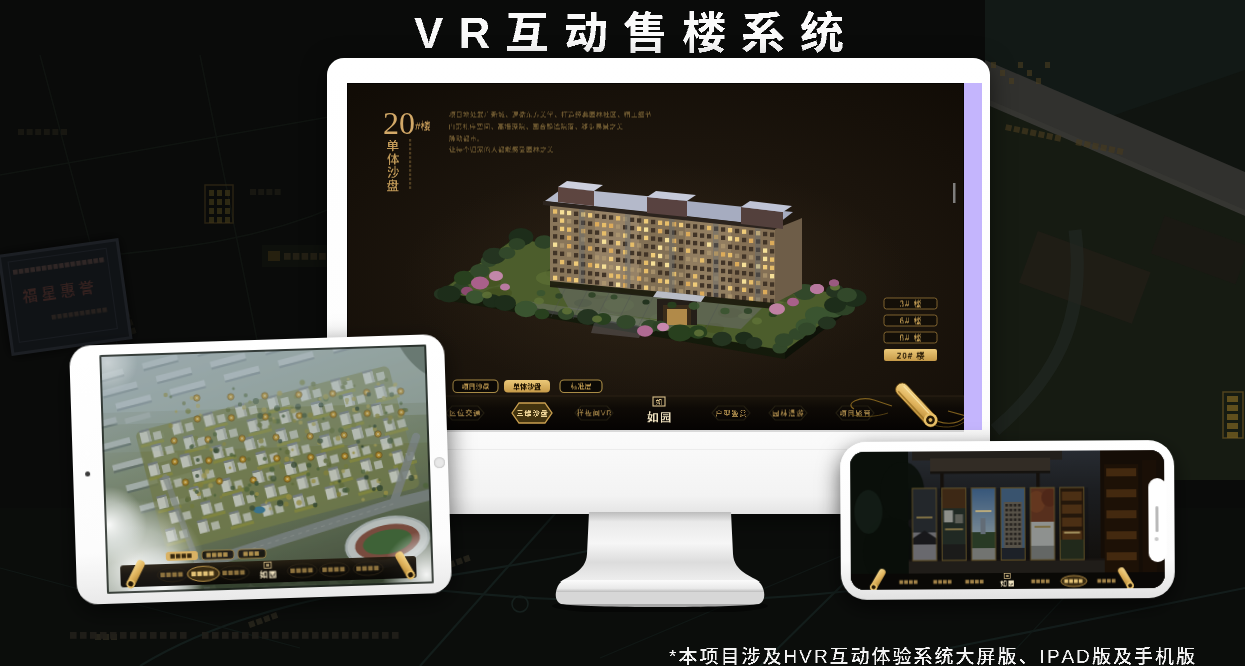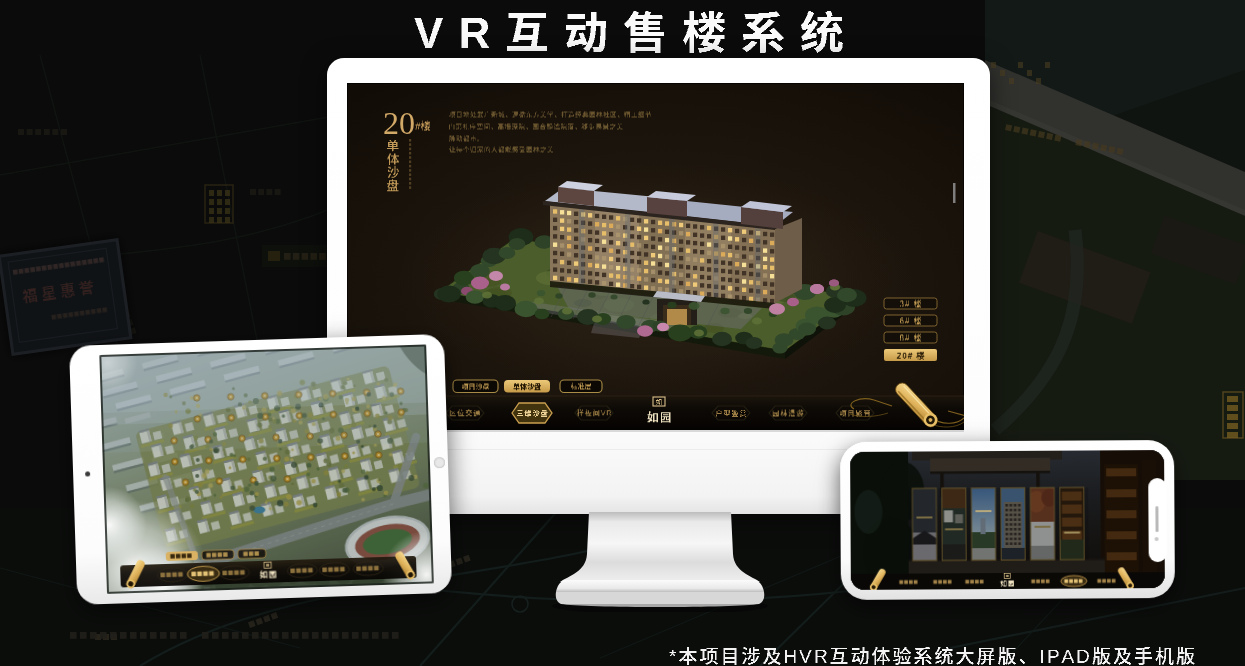--- a/index.html
+++ b/index.html
@@ -215,21 +215,21 @@
 <rect x="312.0" y="1.0" width="6.6" height="6.8" fill="#211f1a" opacity="0.9"></rect>
 <rect x="322.0" y="1.0" width="6.6" height="6.8" fill="#211f1a" opacity="0.9"></rect>
 </svg>
 
 <svg class="abs" style="left:0;top:0" width="1245" height="60">
 <path transform="translate(414.0,10.0)" d="M219.5 1.0h3.0v1.0h-3.0zM231.5 1.0h3.0v1.0h-3.0zM275.5 1.0h4.5v1.0h-4.5zM295.0 1.0h5.0v1.0h-5.0zM361.5 1.0h1.0v1.0h-1.0zM394.5 1.0h2.5v1.0h-2.5zM413.0 1.0h4.0v1.0h-4.0zM177.0 2.0h5.5v1.0h-5.5zM219.0 2.0h5.5v1.0h-5.5zM231.0 2.0h6.0v1.0h-6.0zM275.5 2.0h4.5v1.0h-4.5zM289.0 2.0h2.0v1.0h-2.0zM295.0 2.0h5.0v1.0h-5.0zM304.0 2.0h3.0v1.0h-3.0zM355.0 2.0h8.5v1.0h-8.5zM394.0 2.0h5.0v1.0h-5.0zM411.5 2.0h6.0v1.0h-6.0zM94.5 3.0h37.5v1.0h-37.5zM177.0 3.0h5.5v1.0h-5.5zM218.5 3.0h6.0v1.0h-6.0zM231.0 3.0h5.5v1.0h-5.5zM275.5 3.0h4.5v1.0h-4.5zM287.0 3.0h4.5v1.0h-4.5zM295.0 3.0h5.0v1.0h-5.0zM303.5 3.0h5.5v1.0h-5.5zM344.5 3.0h20.0v1.0h-20.0zM393.5 3.0h6.5v1.0h-6.5zM412.0 3.0h6.0v1.0h-6.0zM94.5 4.0h37.5v1.0h-37.5zM153.5 4.0h17.5v1.0h-17.5zM177.0 4.0h5.5v1.0h-5.5zM218.0 4.0h6.0v1.0h-6.0zM230.5 4.0h5.5v1.0h-5.5zM275.5 4.0h4.5v1.0h-4.5zM287.0 4.0h5.0v1.0h-5.0zM295.0 4.0h5.0v1.0h-5.0zM303.0 4.0h5.5v1.0h-5.5zM330.5 4.0h34.5v1.0h-34.5zM393.5 4.0h6.0v1.0h-6.0zM412.5 4.0h5.5v1.0h-5.5zM94.5 5.0h37.5v1.0h-37.5zM153.5 5.0h17.5v1.0h-17.5zM177.0 5.0h5.5v1.0h-5.5zM217.0 5.0h31.0v1.0h-31.0zM275.5 5.0h4.5v1.0h-4.5zM287.5 5.0h5.0v1.0h-5.0zM295.0 5.0h5.0v1.0h-5.0zM302.5 5.0h5.5v1.0h-5.5zM331.0 5.0h35.0v1.0h-35.0zM393.0 5.0h6.0v1.0h-6.0zM413.0 5.0h5.5v1.0h-5.5zM94.5 6.0h37.5v1.0h-37.5zM153.5 6.0h17.5v1.0h-17.5zM177.0 6.0h5.5v1.0h-5.5zM216.5 6.0h32.0v1.0h-32.0zM275.5 6.0h4.5v1.0h-4.5zM288.0 6.0h5.0v1.0h-5.0zM295.0 6.0h5.0v1.0h-5.0zM302.0 6.0h5.0v1.0h-5.0zM331.0 6.0h32.5v1.0h-32.5zM392.5 6.0h6.0v1.0h-6.0zM413.0 6.0h4.0v1.0h-4.0zM94.5 7.0h37.5v1.0h-37.5zM153.5 7.0h17.5v1.0h-17.5zM177.0 7.0h5.5v1.0h-5.5zM216.0 7.0h32.5v1.0h-32.5zM275.5 7.0h4.5v1.0h-4.5zM288.5 7.0h5.0v1.0h-5.0zM295.0 7.0h5.0v1.0h-5.0zM301.5 7.0h5.0v1.0h-5.0zM331.5 7.0h25.0v1.0h-25.0zM392.0 7.0h6.0v1.0h-6.0zM403.5 7.0h24.5v1.0h-24.5zM0.5 8.0h6.5v1.0h-6.5zM22.0 8.0h7.0v1.0h-7.0zM47.5 8.0h20.5v1.0h-20.5zM103.5 8.0h6.0v1.0h-6.0zM153.5 8.0h17.5v1.0h-17.5zM177.0 8.0h5.5v1.0h-5.5zM215.0 8.0h33.5v1.0h-33.5zM275.5 8.0h4.5v1.0h-4.5zM289.0 8.0h2.5v1.0h-2.5zM295.0 8.0h5.0v1.0h-5.0zM303.0 8.0h2.5v1.0h-2.5zM331.5 8.0h17.5v1.0h-17.5zM391.5 8.0h6.0v1.0h-6.0zM403.5 8.0h24.5v1.0h-24.5zM1.0 9.0h6.5v1.0h-6.5zM22.0 9.0h6.5v1.0h-6.5zM47.5 9.0h22.5v1.0h-22.5zM103.5 9.0h5.5v1.0h-5.5zM177.0 9.0h5.5v1.0h-5.5zM214.5 9.0h7.0v1.0h-7.0zM229.0 9.0h5.5v1.0h-5.5zM275.5 9.0h4.5v1.0h-4.5zM285.0 9.0h25.5v1.0h-25.5zM341.0 9.0h7.5v1.0h-7.5zM354.5 9.0h2.0v1.0h-2.0zM391.0 9.0h6.0v1.0h-6.0zM403.5 9.0h24.5v1.0h-24.5zM1.5 10.0h6.5v1.0h-6.5zM21.5 10.0h6.5v1.0h-6.5zM47.5 10.0h24.0v1.0h-24.0zM103.5 10.0h5.5v1.0h-5.5zM177.0 10.0h5.5v1.0h-5.5zM213.5 10.0h8.0v1.0h-8.0zM229.0 10.0h5.5v1.0h-5.5zM270.0 10.0h14.5v1.0h-14.5zM285.0 10.0h25.5v1.0h-25.5zM340.5 10.0h7.0v1.0h-7.0zM353.5 10.0h5.0v1.0h-5.0zM390.5 10.0h6.0v1.0h-6.0zM399.0 10.0h1.5v1.0h-1.5zM403.5 10.0h24.5v1.0h-24.5zM1.5 11.0h6.5v1.0h-6.5zM21.5 11.0h6.0v1.0h-6.0zM47.5 11.0h25.0v1.0h-25.0zM103.0 11.0h6.0v1.0h-6.0zM172.0 11.0h20.0v1.0h-20.0zM212.5 11.0h33.5v1.0h-33.5zM270.0 11.0h14.5v1.0h-14.5zM285.0 11.0h25.5v1.0h-25.5zM339.5 11.0h7.0v1.0h-7.0zM353.0 11.0h7.5v1.0h-7.5zM390.0 11.0h6.0v1.0h-6.0zM398.5 11.0h3.5v1.0h-3.5zM410.0 11.0h7.0v1.0h-7.0zM2.0 12.0h6.5v1.0h-6.5zM21.0 12.0h6.5v1.0h-6.5zM47.5 12.0h25.5v1.0h-25.5zM103.0 12.0h5.5v1.0h-5.5zM172.0 12.0h20.0v1.0h-20.0zM211.5 12.0h34.5v1.0h-34.5zM270.0 12.0h14.5v1.0h-14.5zM285.0 12.0h25.5v1.0h-25.5zM335.0 12.0h2.5v1.0h-2.5zM338.5 12.0h7.0v1.0h-7.0zM352.0 12.0h7.5v1.0h-7.5zM389.5 12.0h5.5v1.0h-5.5zM398.0 12.0h5.5v1.0h-5.5zM409.5 12.0h6.5v1.0h-6.5zM421.5 12.0h1.0v1.0h-1.0zM2.5 13.0h6.5v1.0h-6.5zM20.5 13.0h6.5v1.0h-6.5zM47.5 13.0h6.5v1.0h-6.5zM65.5 13.0h8.0v1.0h-8.0zM102.5 13.0h23.0v1.0h-23.0zM172.0 13.0h20.0v1.0h-20.0zM210.5 13.0h35.5v1.0h-35.5zM270.0 13.0h14.5v1.0h-14.5zM292.0 13.0h11.0v1.0h-11.0zM334.0 13.0h10.5v1.0h-10.5zM351.0 13.0h7.5v1.0h-7.5zM388.5 13.0h6.0v1.0h-6.0zM397.5 13.0h6.0v1.0h-6.0zM409.0 13.0h6.0v1.0h-6.0zM419.5 13.0h3.5v1.0h-3.5zM2.5 14.0h6.5v1.0h-6.5zM20.5 14.0h6.0v1.0h-6.0zM47.5 14.0h6.5v1.0h-6.5zM66.5 14.0h7.0v1.0h-7.0zM102.5 14.0h23.0v1.0h-23.0zM172.0 14.0h20.0v1.0h-20.0zM210.5 14.0h35.5v1.0h-35.5zM270.0 14.0h14.5v1.0h-14.5zM291.0 14.0h13.5v1.0h-13.5zM333.0 14.0h10.5v1.0h-10.5zM350.0 14.0h7.5v1.0h-7.5zM387.5 14.0h6.5v1.0h-6.5zM395.0 14.0h8.0v1.0h-8.0zM408.0 14.0h6.5v1.0h-6.5zM418.5 14.0h5.5v1.0h-5.5zM3.0 15.0h6.5v1.0h-6.5zM20.0 15.0h6.5v1.0h-6.5zM47.5 15.0h6.5v1.0h-6.5zM67.0 15.0h7.0v1.0h-7.0zM102.5 15.0h23.0v1.0h-23.0zM152.0 15.0h19.5v1.0h-19.5zM172.0 15.0h20.0v1.0h-20.0zM211.0 15.0h10.5v1.0h-10.5zM229.0 15.0h5.5v1.0h-5.5zM275.0 15.0h5.0v1.0h-5.0zM290.0 15.0h16.0v1.0h-16.0zM333.0 15.0h9.5v1.0h-9.5zM348.5 15.0h8.0v1.0h-8.0zM387.0 15.0h15.5v1.0h-15.5zM407.0 15.0h6.5v1.0h-6.5zM419.0 15.0h5.5v1.0h-5.5zM3.5 16.0h6.0v1.0h-6.0zM19.5 16.0h6.5v1.0h-6.5zM47.5 16.0h6.5v1.0h-6.5zM67.5 16.0h6.5v1.0h-6.5zM102.0 16.0h23.5v1.0h-23.5zM152.0 16.0h19.5v1.0h-19.5zM177.0 16.0h5.0v1.0h-5.0zM186.5 16.0h5.5v1.0h-5.5zM212.0 16.0h3.5v1.0h-3.5zM216.5 16.0h5.0v1.0h-5.0zM229.0 16.0h5.5v1.0h-5.5zM274.5 16.0h5.5v1.0h-5.5zM288.5 16.0h11.5v1.0h-11.5zM300.5 16.0h7.0v1.0h-7.0zM334.5 16.0h8.5v1.0h-8.5zM347.5 16.0h8.0v1.0h-8.0zM387.5 16.0h14.0v1.0h-14.0zM406.5 16.0h6.5v1.0h-6.5zM419.5 16.0h5.5v1.0h-5.5zM4.0 17.0h6.0v1.0h-6.0zM19.5 17.0h6.0v1.0h-6.0zM47.5 17.0h6.5v1.0h-6.5zM67.5 17.0h6.5v1.0h-6.5zM102.0 17.0h23.0v1.0h-23.0zM152.0 17.0h19.5v1.0h-19.5zM177.0 17.0h5.0v1.0h-5.0zM186.5 17.0h5.5v1.0h-5.5zM213.0 17.0h1.5v1.0h-1.5zM216.5 17.0h29.5v1.0h-29.5zM274.5 17.0h6.0v1.0h-6.0zM287.0 17.0h7.0v1.0h-7.0zM295.0 17.0h5.0v1.0h-5.0zM301.5 17.0h7.5v1.0h-7.5zM336.0 17.0h8.5v1.0h-8.5zM346.5 17.0h7.5v1.0h-7.5zM387.5 17.0h13.5v1.0h-13.5zM405.5 17.0h6.5v1.0h-6.5zM418.5 17.0h7.5v1.0h-7.5zM4.0 18.0h6.5v1.0h-6.5zM19.0 18.0h6.0v1.0h-6.0zM47.5 18.0h6.5v1.0h-6.5zM67.5 18.0h6.5v1.0h-6.5zM101.5 18.0h6.0v1.0h-6.0zM119.5 18.0h5.5v1.0h-5.5zM152.0 18.0h19.5v1.0h-19.5zM176.5 18.0h5.5v1.0h-5.5zM186.5 18.0h5.0v1.0h-5.0zM216.5 18.0h29.5v1.0h-29.5zM274.0 18.0h7.0v1.0h-7.0zM285.0 18.0h8.0v1.0h-8.0zM295.0 18.0h5.0v1.0h-5.0zM302.5 18.0h8.5v1.0h-8.5zM337.0 18.0h16.0v1.0h-16.0zM358.5 18.0h2.0v1.0h-2.0zM388.0 18.0h12.5v1.0h-12.5zM403.5 18.0h23.0v1.0h-23.0zM4.5 19.0h6.0v1.0h-6.0zM18.5 19.0h6.5v1.0h-6.5zM47.5 19.0h6.5v1.0h-6.5zM67.0 19.0h6.5v1.0h-6.5zM101.5 19.0h5.5v1.0h-5.5zM119.0 19.0h6.0v1.0h-6.0zM152.0 19.0h19.5v1.0h-19.5zM176.5 19.0h5.5v1.0h-5.5zM186.5 19.0h5.0v1.0h-5.0zM216.5 19.0h29.5v1.0h-29.5zM273.5 19.0h8.0v1.0h-8.0zM284.5 19.0h7.5v1.0h-7.5zM295.0 19.0h5.0v1.0h-5.0zM303.5 19.0h6.5v1.0h-6.5zM338.5 19.0h13.5v1.0h-13.5zM357.0 19.0h4.5v1.0h-4.5zM388.5 19.0h3.5v1.0h-3.5zM393.5 19.0h6.0v1.0h-6.0zM402.5 19.0h24.5v1.0h-24.5zM5.0 20.0h6.0v1.0h-6.0zM18.5 20.0h6.0v1.0h-6.0zM47.5 20.0h6.5v1.0h-6.5zM66.0 20.0h7.0v1.0h-7.0zM101.5 20.0h5.5v1.0h-5.5zM119.0 20.0h6.0v1.0h-6.0zM157.5 20.0h5.5v1.0h-5.5zM176.5 20.0h5.5v1.0h-5.5zM186.5 20.0h5.0v1.0h-5.0zM216.5 20.0h5.0v1.0h-5.0zM229.0 20.0h5.5v1.0h-5.5zM273.5 20.0h9.0v1.0h-9.0zM285.0 20.0h6.0v1.0h-6.0zM295.0 20.0h5.0v1.0h-5.0zM305.0 20.0h4.0v1.0h-4.0zM339.5 20.0h11.0v1.0h-11.0zM355.5 20.0h7.0v1.0h-7.0zM393.0 20.0h6.0v1.0h-6.0zM403.0 20.0h24.5v1.0h-24.5zM5.5 21.0h6.0v1.0h-6.0zM18.0 21.0h6.0v1.0h-6.0zM47.5 21.0h6.5v1.0h-6.5zM64.5 21.0h8.0v1.0h-8.0zM101.0 21.0h6.0v1.0h-6.0zM119.0 21.0h5.5v1.0h-5.5zM157.0 21.0h5.5v1.0h-5.5zM176.5 21.0h5.0v1.0h-5.0zM186.5 21.0h5.0v1.0h-5.0zM216.5 21.0h5.0v1.0h-5.0zM229.0 21.0h5.5v1.0h-5.5zM273.0 21.0h10.0v1.0h-10.0zM286.0 21.0h3.5v1.0h-3.5zM293.5 21.0h1.0v1.0h-1.0zM295.0 21.0h5.0v1.0h-5.0zM306.0 21.0h2.5v1.0h-2.5zM341.0 21.0h8.5v1.0h-8.5zM356.0 21.0h7.5v1.0h-7.5zM392.0 21.0h6.0v1.0h-6.0zM403.0 21.0h25.0v1.0h-25.0zM5.5 22.0h6.0v1.0h-6.0zM18.0 22.0h5.5v1.0h-5.5zM47.5 22.0h24.5v1.0h-24.5zM101.0 22.0h5.5v1.0h-5.5zM119.0 22.0h5.5v1.0h-5.5zM157.0 22.0h5.0v1.0h-5.0zM168.5 22.0h0.5v1.0h-0.5zM176.5 22.0h5.0v1.0h-5.0zM186.5 22.0h5.0v1.0h-5.0zM216.5 22.0h33.5v1.0h-33.5zM272.5 22.0h11.0v1.0h-11.0zM287.0 22.0h1.0v1.0h-1.0zM293.0 22.0h5.5v1.0h-5.5zM340.5 22.0h7.5v1.0h-7.5zM357.0 22.0h7.5v1.0h-7.5zM391.5 22.0h6.0v1.0h-6.0zM403.5 22.0h10.0v1.0h-10.0zM423.0 22.0h5.0v1.0h-5.0zM6.0 23.0h6.0v1.0h-6.0zM17.5 23.0h6.0v1.0h-6.0zM47.5 23.0h23.5v1.0h-23.5zM100.5 23.0h6.0v1.0h-6.0zM119.0 23.0h5.5v1.0h-5.5zM156.5 23.0h5.5v1.0h-5.5zM165.0 23.0h4.5v1.0h-4.5zM176.0 23.0h5.5v1.0h-5.5zM186.5 23.0h5.0v1.0h-5.0zM216.5 23.0h33.5v1.0h-33.5zM272.5 23.0h11.5v1.0h-11.5zM292.5 23.0h5.5v1.0h-5.5zM339.0 23.0h8.0v1.0h-8.0zM358.0 23.0h7.5v1.0h-7.5zM390.5 23.0h6.0v1.0h-6.0zM398.0 23.0h4.5v1.0h-4.5zM404.0 23.0h2.0v1.0h-2.0zM407.5 23.0h5.5v1.0h-5.5zM416.0 23.0h5.0v1.0h-5.0zM423.5 23.0h3.0v1.0h-3.0zM6.5 24.0h6.0v1.0h-6.0zM17.0 24.0h6.0v1.0h-6.0zM47.5 24.0h22.5v1.0h-22.5zM100.5 24.0h5.5v1.0h-5.5zM118.5 24.0h6.0v1.0h-6.0zM156.5 24.0h5.0v1.0h-5.0zM165.0 24.0h5.0v1.0h-5.0zM176.0 24.0h5.5v1.0h-5.5zM186.5 24.0h5.0v1.0h-5.0zM216.5 24.0h33.5v1.0h-33.5zM272.0 24.0h8.0v1.0h-8.0zM280.5 24.0h4.5v1.0h-4.5zM292.0 24.0h5.5v1.0h-5.5zM329.0 24.0h37.5v1.0h-37.5zM389.5 24.0h13.0v1.0h-13.0zM407.5 24.0h5.5v1.0h-5.5zM416.0 24.0h5.0v1.0h-5.0zM424.0 24.0h0.5v1.0h-0.5zM7.0 25.0h5.5v1.0h-5.5zM17.0 25.0h5.5v1.0h-5.5zM47.5 25.0h20.0v1.0h-20.0zM100.0 25.0h24.0v1.0h-24.0zM156.0 25.0h5.5v1.0h-5.5zM165.5 25.0h5.0v1.0h-5.0zM176.0 25.0h5.0v1.0h-5.0zM186.5 25.0h5.0v1.0h-5.0zM216.5 25.0h33.5v1.0h-33.5zM271.5 25.0h8.5v1.0h-8.5zM281.0 25.0h29.5v1.0h-29.5zM329.0 25.0h38.5v1.0h-38.5zM388.5 25.0h14.0v1.0h-14.0zM407.5 25.0h5.5v1.0h-5.5zM416.0 25.0h5.0v1.0h-5.0zM7.0 26.0h6.0v1.0h-6.0zM16.5 26.0h5.5v1.0h-5.5zM47.5 26.0h20.5v1.0h-20.5zM100.0 26.0h24.0v1.0h-24.0zM155.5 26.0h5.5v1.0h-5.5zM166.0 26.0h4.5v1.0h-4.5zM175.5 26.0h5.5v1.0h-5.5zM186.0 26.0h5.5v1.0h-5.5zM271.0 26.0h9.0v1.0h-9.0zM281.5 26.0h3.0v1.0h-3.0zM285.0 26.0h25.5v1.0h-25.5zM329.0 26.0h39.5v1.0h-39.5zM387.5 26.0h15.0v1.0h-15.0zM407.5 26.0h5.0v1.0h-5.0zM416.0 26.0h5.0v1.0h-5.0zM7.5 27.0h5.5v1.0h-5.5zM16.0 27.0h6.0v1.0h-6.0zM47.5 27.0h6.5v1.0h-6.5zM61.5 27.0h7.0v1.0h-7.0zM99.5 27.0h24.5v1.0h-24.5zM155.5 27.0h5.0v1.0h-5.0zM166.0 27.0h5.0v1.0h-5.0zM175.5 27.0h5.5v1.0h-5.5zM186.0 27.0h5.5v1.0h-5.5zM270.5 27.0h4.5v1.0h-4.5zM275.5 27.0h4.5v1.0h-4.5zM282.0 27.0h2.0v1.0h-2.0zM285.0 27.0h25.5v1.0h-25.5zM329.5 27.0h40.0v1.0h-40.0zM387.5 27.0h14.5v1.0h-14.5zM407.5 27.0h5.0v1.0h-5.0zM416.0 27.0h5.0v1.0h-5.0zM8.0 28.0h5.5v1.0h-5.5zM16.0 28.0h5.5v1.0h-5.5zM47.5 28.0h6.5v1.0h-6.5zM62.5 28.0h6.5v1.0h-6.5zM99.5 28.0h24.5v1.0h-24.5zM155.0 28.0h5.0v1.0h-5.0zM166.5 28.0h5.0v1.0h-5.0zM175.0 28.0h5.5v1.0h-5.5zM186.0 28.0h5.5v1.0h-5.5zM216.5 28.0h30.0v1.0h-30.0zM270.0 28.0h4.5v1.0h-4.5zM275.5 28.0h4.5v1.0h-4.5zM282.5 28.0h0.5v1.0h-0.5zM285.0 28.0h25.5v1.0h-25.5zM329.5 28.0h31.0v1.0h-31.0zM363.0 28.0h6.5v1.0h-6.5zM388.0 28.0h9.5v1.0h-9.5zM407.0 28.0h5.5v1.0h-5.5zM416.0 28.0h5.0v1.0h-5.0zM8.0 29.0h6.0v1.0h-6.0zM15.5 29.0h5.5v1.0h-5.5zM47.5 29.0h6.5v1.0h-6.5zM63.0 29.0h7.0v1.0h-7.0zM99.0 29.0h24.5v1.0h-24.5zM154.5 29.0h5.5v1.0h-5.5zM164.5 29.0h7.5v1.0h-7.5zM175.0 29.0h5.5v1.0h-5.5zM186.0 29.0h5.5v1.0h-5.5zM216.5 29.0h30.0v1.0h-30.0zM269.5 29.0h4.5v1.0h-4.5zM275.5 29.0h4.5v1.0h-4.5zM289.5 29.0h5.5v1.0h-5.5zM301.0 29.0h5.5v1.0h-5.5zM329.5 29.0h2.0v1.0h-2.0zM346.0 29.0h6.0v1.0h-6.0zM363.5 29.0h4.5v1.0h-4.5zM388.5 29.0h5.0v1.0h-5.0zM407.0 29.0h5.5v1.0h-5.5zM416.0 29.0h5.0v1.0h-5.0zM8.5 30.0h5.5v1.0h-5.5zM15.5 30.0h5.5v1.0h-5.5zM47.5 30.0h6.5v1.0h-6.5zM63.5 30.0h7.0v1.0h-7.0zM99.0 30.0h5.5v1.0h-5.5zM118.0 30.0h5.5v1.0h-5.5zM154.5 30.0h5.0v1.0h-5.0zM160.5 30.0h11.5v1.0h-11.5zM174.5 30.0h5.5v1.0h-5.5zM186.0 30.0h5.0v1.0h-5.0zM216.5 30.0h30.0v1.0h-30.0zM269.0 30.0h4.5v1.0h-4.5zM275.5 30.0h4.5v1.0h-4.5zM289.0 30.0h5.5v1.0h-5.5zM300.5 30.0h6.0v1.0h-6.0zM346.0 30.0h6.0v1.0h-6.0zM358.5 30.0h0.5v1.0h-0.5zM364.5 30.0h2.0v1.0h-2.0zM388.5 30.0h1.5v1.0h-1.5zM402.0 30.0h0.5v1.0h-0.5zM407.0 30.0h5.0v1.0h-5.0zM416.0 30.0h5.0v1.0h-5.0zM9.0 31.0h5.5v1.0h-5.5zM15.0 31.0h5.5v1.0h-5.5zM47.5 31.0h6.5v1.0h-6.5zM64.0 31.0h7.0v1.0h-7.0zM98.5 31.0h6.0v1.0h-6.0zM117.5 31.0h6.0v1.0h-6.0zM154.0 31.0h18.5v1.0h-18.5zM174.0 31.0h6.0v1.0h-6.0zM186.0 31.0h5.0v1.0h-5.0zM216.5 31.0h30.0v1.0h-30.0zM270.0 31.0h3.0v1.0h-3.0zM275.5 31.0h4.5v1.0h-4.5zM288.5 31.0h5.5v1.0h-5.5zM300.0 31.0h6.0v1.0h-6.0zM337.0 31.0h3.5v1.0h-3.5zM346.0 31.0h6.0v1.0h-6.0zM357.0 31.0h3.5v1.0h-3.5zM399.5 31.0h3.0v1.0h-3.0zM406.5 31.0h5.5v1.0h-5.5zM416.0 31.0h5.0v1.0h-5.0zM424.5 31.0h1.0v1.0h-1.0zM9.5 32.0h5.0v1.0h-5.0zM15.0 32.0h5.0v1.0h-5.0zM47.5 32.0h6.5v1.0h-6.5zM64.5 32.0h7.0v1.0h-7.0zM117.5 32.0h6.0v1.0h-6.0zM153.0 32.0h20.0v1.0h-20.0zM173.5 32.0h6.0v1.0h-6.0zM186.0 32.0h5.0v1.0h-5.0zM216.5 32.0h5.5v1.0h-5.5zM241.0 32.0h5.5v1.0h-5.5zM270.5 32.0h2.0v1.0h-2.0zM275.5 32.0h4.5v1.0h-4.5zM288.0 32.0h7.5v1.0h-7.5zM299.5 32.0h6.0v1.0h-6.0zM336.0 32.0h7.0v1.0h-7.0zM346.0 32.0h6.0v1.0h-6.0zM355.5 32.0h6.5v1.0h-6.5zM396.5 32.0h6.5v1.0h-6.5zM406.5 32.0h5.5v1.0h-5.5zM416.0 32.0h5.0v1.0h-5.0zM424.5 32.0h3.5v1.0h-3.5zM9.5 33.0h10.0v1.0h-10.0zM47.5 33.0h6.5v1.0h-6.5zM65.5 33.0h7.0v1.0h-7.0zM117.5 33.0h5.5v1.0h-5.5zM152.5 33.0h26.5v1.0h-26.5zM185.5 33.0h5.5v1.0h-5.5zM216.5 33.0h5.0v1.0h-5.0zM241.0 33.0h5.5v1.0h-5.5zM271.0 33.0h1.0v1.0h-1.0zM275.5 33.0h4.5v1.0h-4.5zM287.5 33.0h10.5v1.0h-10.5zM298.5 33.0h6.5v1.0h-6.5zM335.0 33.0h7.5v1.0h-7.5zM346.0 33.0h6.0v1.0h-6.0zM354.5 33.0h8.5v1.0h-8.5zM393.5 33.0h9.5v1.0h-9.5zM406.0 33.0h5.5v1.0h-5.5zM416.0 33.0h5.0v1.0h-5.0zM424.0 33.0h5.0v1.0h-5.0zM10.0 34.0h9.5v1.0h-9.5zM47.5 34.0h6.5v1.0h-6.5zM66.0 34.0h7.0v1.0h-7.0zM117.0 34.0h6.0v1.0h-6.0zM153.0 34.0h11.5v1.0h-11.5zM168.5 34.0h3.5v1.0h-3.5zM172.5 34.0h6.0v1.0h-6.0zM185.5 34.0h5.5v1.0h-5.5zM216.5 34.0h5.0v1.0h-5.0zM241.0 34.0h5.5v1.0h-5.5zM271.0 34.0h0.5v1.0h-0.5zM275.5 34.0h4.5v1.0h-4.5zM286.5 34.0h18.0v1.0h-18.0zM334.0 34.0h7.5v1.0h-7.5zM346.0 34.0h6.0v1.0h-6.0zM355.5 34.0h9.0v1.0h-9.0zM390.5 34.0h13.0v1.0h-13.0zM405.0 34.0h6.0v1.0h-6.0zM416.0 34.0h5.0v1.0h-5.0zM424.0 34.0h4.5v1.0h-4.5zM10.5 35.0h8.5v1.0h-8.5zM47.5 35.0h6.5v1.0h-6.5zM66.5 35.0h7.0v1.0h-7.0zM117.0 35.0h6.0v1.0h-6.0zM153.0 35.0h8.0v1.0h-8.0zM168.5 35.0h0.5v1.0h-0.5zM172.0 35.0h6.5v1.0h-6.5zM185.0 35.0h6.0v1.0h-6.0zM216.5 35.0h5.0v1.0h-5.0zM241.0 35.0h5.5v1.0h-5.5zM275.5 35.0h4.5v1.0h-4.5zM289.0 35.0h14.5v1.0h-14.5zM332.5 35.0h8.5v1.0h-8.5zM346.0 35.0h6.0v1.0h-6.0zM357.0 35.0h9.0v1.0h-9.0zM387.5 35.0h14.5v1.0h-14.5zM404.5 35.0h6.5v1.0h-6.5zM416.0 35.0h5.0v1.0h-5.0zM424.0 35.0h4.5v1.0h-4.5zM11.0 36.0h7.5v1.0h-7.5zM47.5 36.0h6.5v1.0h-6.5zM67.0 36.0h7.5v1.0h-7.5zM93.0 36.0h40.0v1.0h-40.0zM153.5 36.0h4.0v1.0h-4.0zM171.5 36.0h6.5v1.0h-6.5zM185.0 36.0h5.5v1.0h-5.5zM216.5 36.0h5.0v1.0h-5.0zM241.0 36.0h5.5v1.0h-5.5zM275.5 36.0h4.5v1.0h-4.5zM293.5 36.0h11.5v1.0h-11.5zM331.0 36.0h8.5v1.0h-8.5zM346.0 36.0h6.0v1.0h-6.0zM358.5 36.0h8.5v1.0h-8.5zM387.5 36.0h12.0v1.0h-12.0zM403.0 36.0h7.5v1.0h-7.5zM416.0 36.0h5.0v1.0h-5.0zM424.0 36.0h4.5v1.0h-4.5zM11.0 37.0h7.0v1.0h-7.0zM47.5 37.0h6.5v1.0h-6.5zM67.5 37.0h7.5v1.0h-7.5zM93.0 37.0h40.0v1.0h-40.0zM154.0 37.0h0.5v1.0h-0.5zM170.5 37.0h7.0v1.0h-7.0zM178.5 37.0h12.0v1.0h-12.0zM216.5 37.0h30.0v1.0h-30.0zM275.5 37.0h4.5v1.0h-4.5zM290.0 37.0h17.0v1.0h-17.0zM329.5 37.0h9.0v1.0h-9.0zM346.0 37.0h6.0v1.0h-6.0zM359.5 37.0h8.5v1.0h-8.5zM388.0 37.0h9.0v1.0h-9.0zM402.0 37.0h7.5v1.0h-7.5zM416.0 37.0h12.5v1.0h-12.5zM93.0 38.0h40.0v1.0h-40.0zM169.5 38.0h7.0v1.0h-7.0zM179.0 38.0h11.0v1.0h-11.0zM216.5 38.0h30.0v1.0h-30.0zM275.5 38.0h4.5v1.0h-4.5zM284.0 38.0h25.0v1.0h-25.0zM328.5 38.0h9.0v1.0h-9.0zM346.0 38.0h6.0v1.0h-6.0zM361.0 38.0h8.0v1.0h-8.0zM388.0 38.0h6.5v1.0h-6.5zM400.0 38.0h9.0v1.0h-9.0zM416.0 38.0h12.0v1.0h-12.0zM93.0 39.0h40.0v1.0h-40.0zM170.5 39.0h5.5v1.0h-5.5zM179.5 39.0h10.0v1.0h-10.0zM216.5 39.0h30.0v1.0h-30.0zM275.5 39.0h4.5v1.0h-4.5zM284.5 39.0h14.0v1.0h-14.0zM300.5 39.0h9.5v1.0h-9.5zM329.5 39.0h7.0v1.0h-7.0zM346.0 39.0h6.0v1.0h-6.0zM362.0 39.0h6.0v1.0h-6.0zM388.5 39.0h3.5v1.0h-3.5zM401.0 39.0h7.0v1.0h-7.0zM416.5 39.0h11.0v1.0h-11.0zM93.0 40.0h40.0v1.0h-40.0zM171.5 40.0h4.0v1.0h-4.0zM179.5 40.0h9.5v1.0h-9.5zM216.5 40.0h30.0v1.0h-30.0zM275.5 40.0h4.5v1.0h-4.5zM285.0 40.0h11.0v1.0h-11.0zM302.5 40.0h6.5v1.0h-6.5zM331.0 40.0h4.0v1.0h-4.0zM346.0 40.0h6.0v1.0h-6.0zM363.0 40.0h3.5v1.0h-3.5zM388.5 40.0h1.0v1.0h-1.0zM402.0 40.0h5.0v1.0h-5.0zM417.0 40.0h10.0v1.0h-10.0zM172.5 41.0h2.0v1.0h-2.0zM179.5 41.0h8.0v1.0h-8.0zM216.5 41.0h5.0v1.0h-5.0zM241.0 41.0h5.5v1.0h-5.5zM275.5 41.0h4.5v1.0h-4.5zM285.0 41.0h7.5v1.0h-7.5zM304.0 41.0h4.0v1.0h-4.0zM332.0 41.0h1.5v1.0h-1.5zM346.0 41.0h6.0v1.0h-6.0zM364.0 41.0h1.0v1.0h-1.0zM402.5 41.0h3.0v1.0h-3.0zM418.5 41.0h7.0v1.0h-7.0zM216.5 42.0h5.0v1.0h-5.0zM241.0 42.0h5.5v1.0h-5.5zM275.5 42.0h4.5v1.0h-4.5zM285.5 42.0h2.0v1.0h-2.0zM306.0 42.0h1.0v1.0h-1.0zM346.0 42.0h5.5v1.0h-5.5zM403.0 42.0h1.0v1.0h-1.0z" fill="#fafafa"></path>
 </svg>
 
 <div class="abs" style="left:327px;top:58px;width:663px;height:456px;background:linear-gradient(180deg,#ffffff 0%,#fdfdfd 78%,#f3f3f3 96%,#e4e4e4 100%);border-radius:17px;box-shadow:0 6px 24px rgba(0,0,0,0.55);"></div>
 
-<div class="abs" style="left:347px;top:83px;width:617px;height:347px;background:#7dd3fc;overflow:hidden;">
+<div class="abs" style="left:347px;top:83px;width:617px;height:347px;background:#c4b5fd;overflow:hidden;padding-left:18px;">
 <svg width="617" height="347" viewBox="0 0 617 347" style="position:absolute;left:0;top:0;display:block">
 <defs>
 <radialGradient id="scrGlow" cx="52%" cy="58%" r="75%">
           <stop offset="0%" stop-color="#251c12"></stop>
           <stop offset="55%" stop-color="#1b140c"></stop>
           <stop offset="100%" stop-color="#110c06"></stop>
         </radialGradient>
 <linearGradient id="navG" x1="0" y1="0" x2="0" y2="1">
           <stop offset="0%" stop-color="#1b150c"></stop>
           <stop offset="35%" stop-color="#0e0a06"></stop>

